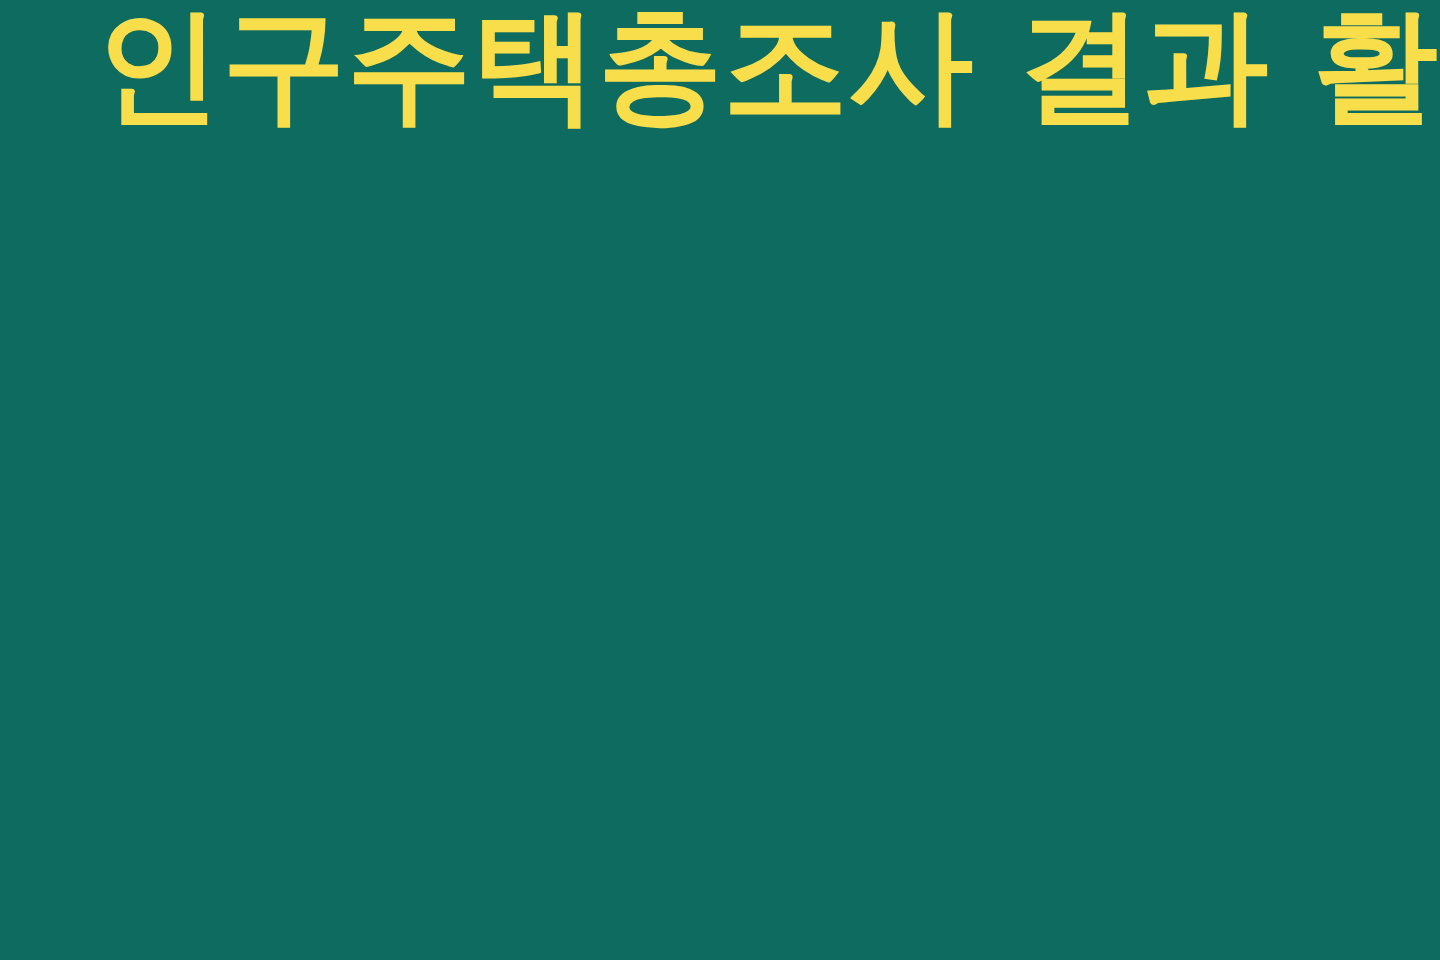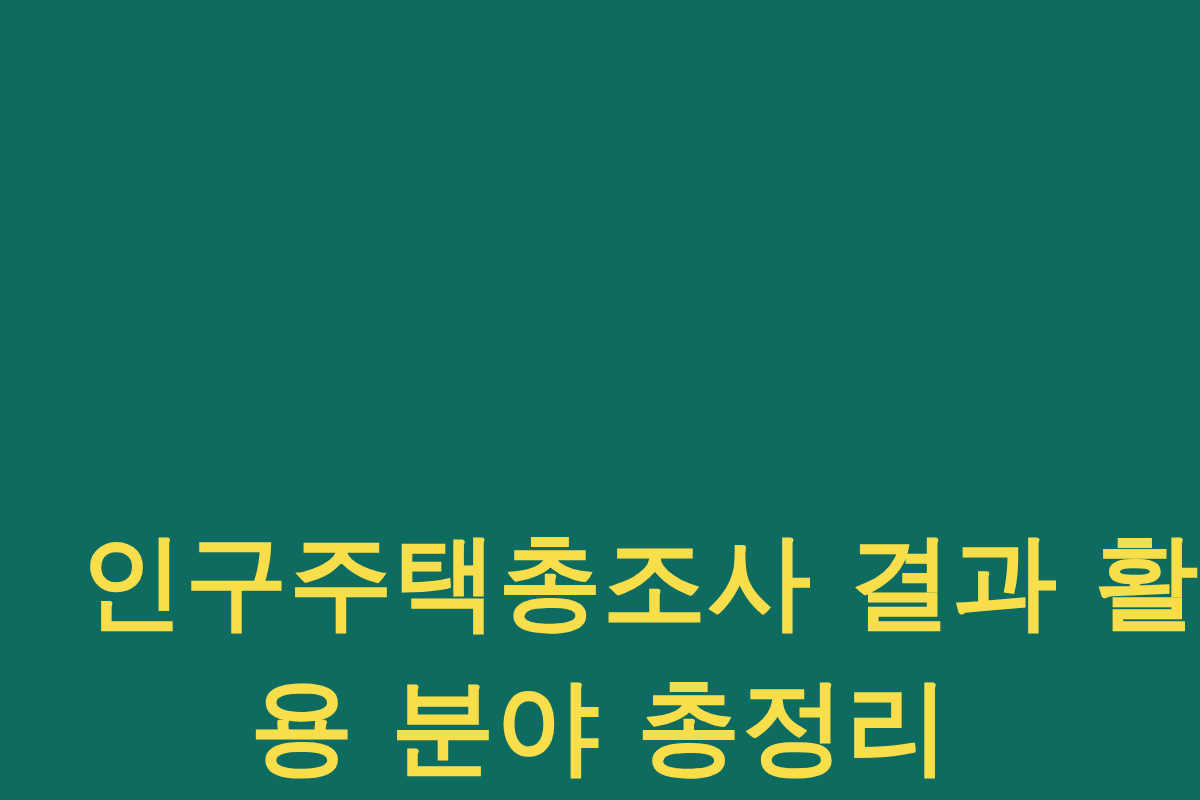--- a/index.html
+++ b/index.html
@@ -14,21 +14,21 @@
     overflow: hidden;
     font-family: "DejaVu Sans", "Liberation Sans", sans-serif;
   }
 
   #thumbnail-canvas {
     position: relative;
     width: 1200px;
     height: 800px;
     box-sizing: border-box;
     display: flex;
-    align-items: flex-end;
+    align-items: flex-start;
     justify-content: center;
     overflow: hidden;
   }
 
   #title-block {
     width: 1040px;
     text-align: center;
     
     margin-top: -18px;
   }
@@ -46,16 +46,15 @@
 </style>
 </head>
 <body>
 
 <div id="thumbnail-canvas" style="background: rgb(14, 107, 96); width: 1200px; height: 800px;">
 
   <div id="title-block" style="text-align: center;">
 
     <span class="title-line" style="color: rgb(249, 222, 75);">인구주택총조사 결과 활</span>
 
-    <span class="title-line" style="color: rgb(249, 222, 75);">용 분야 총정리</span>
 
   </div>
 </div>
 
 </body></html>

